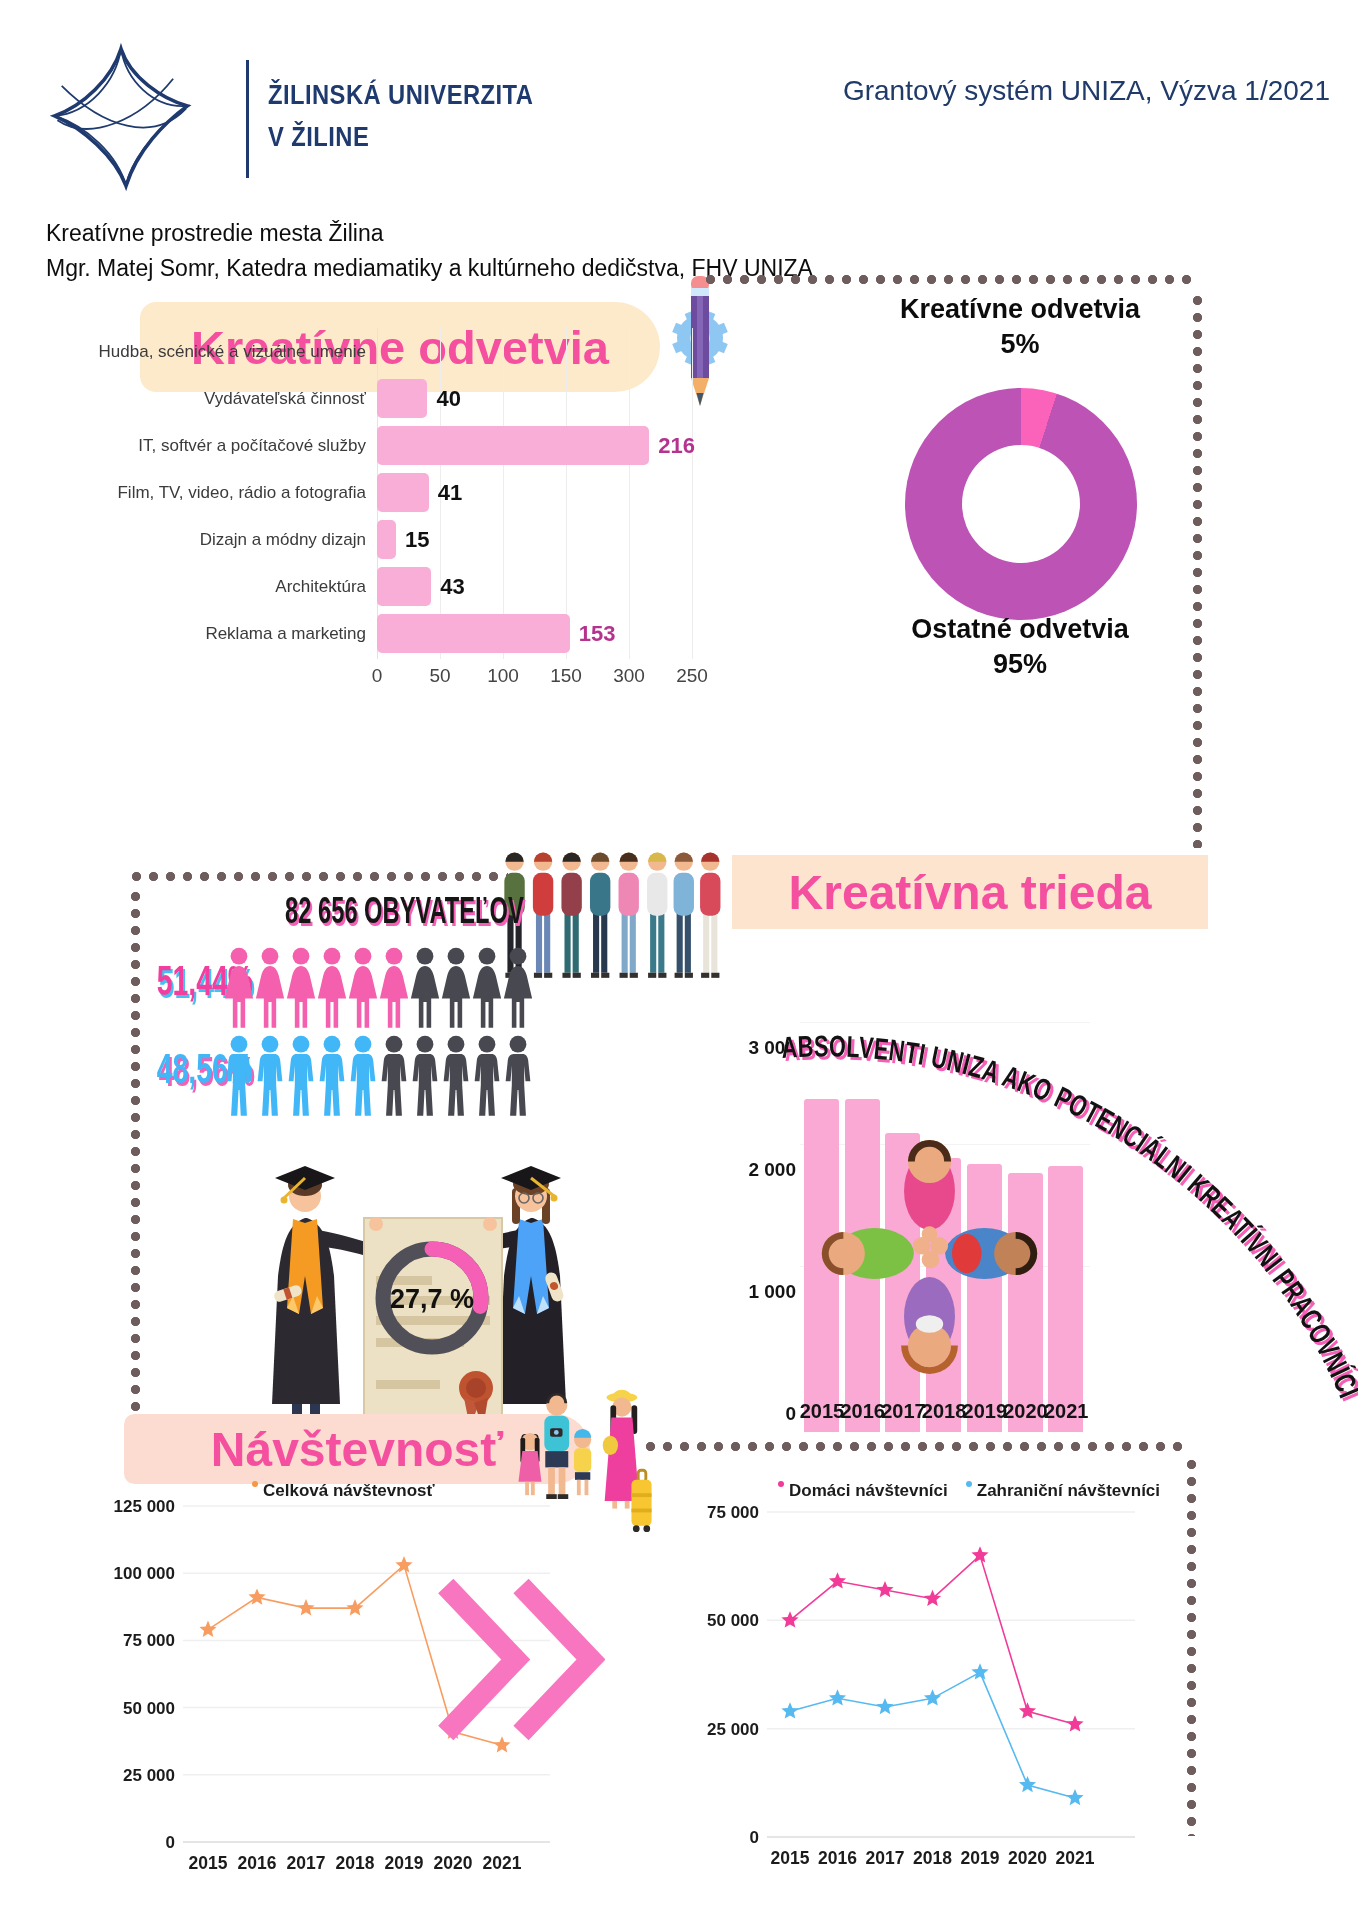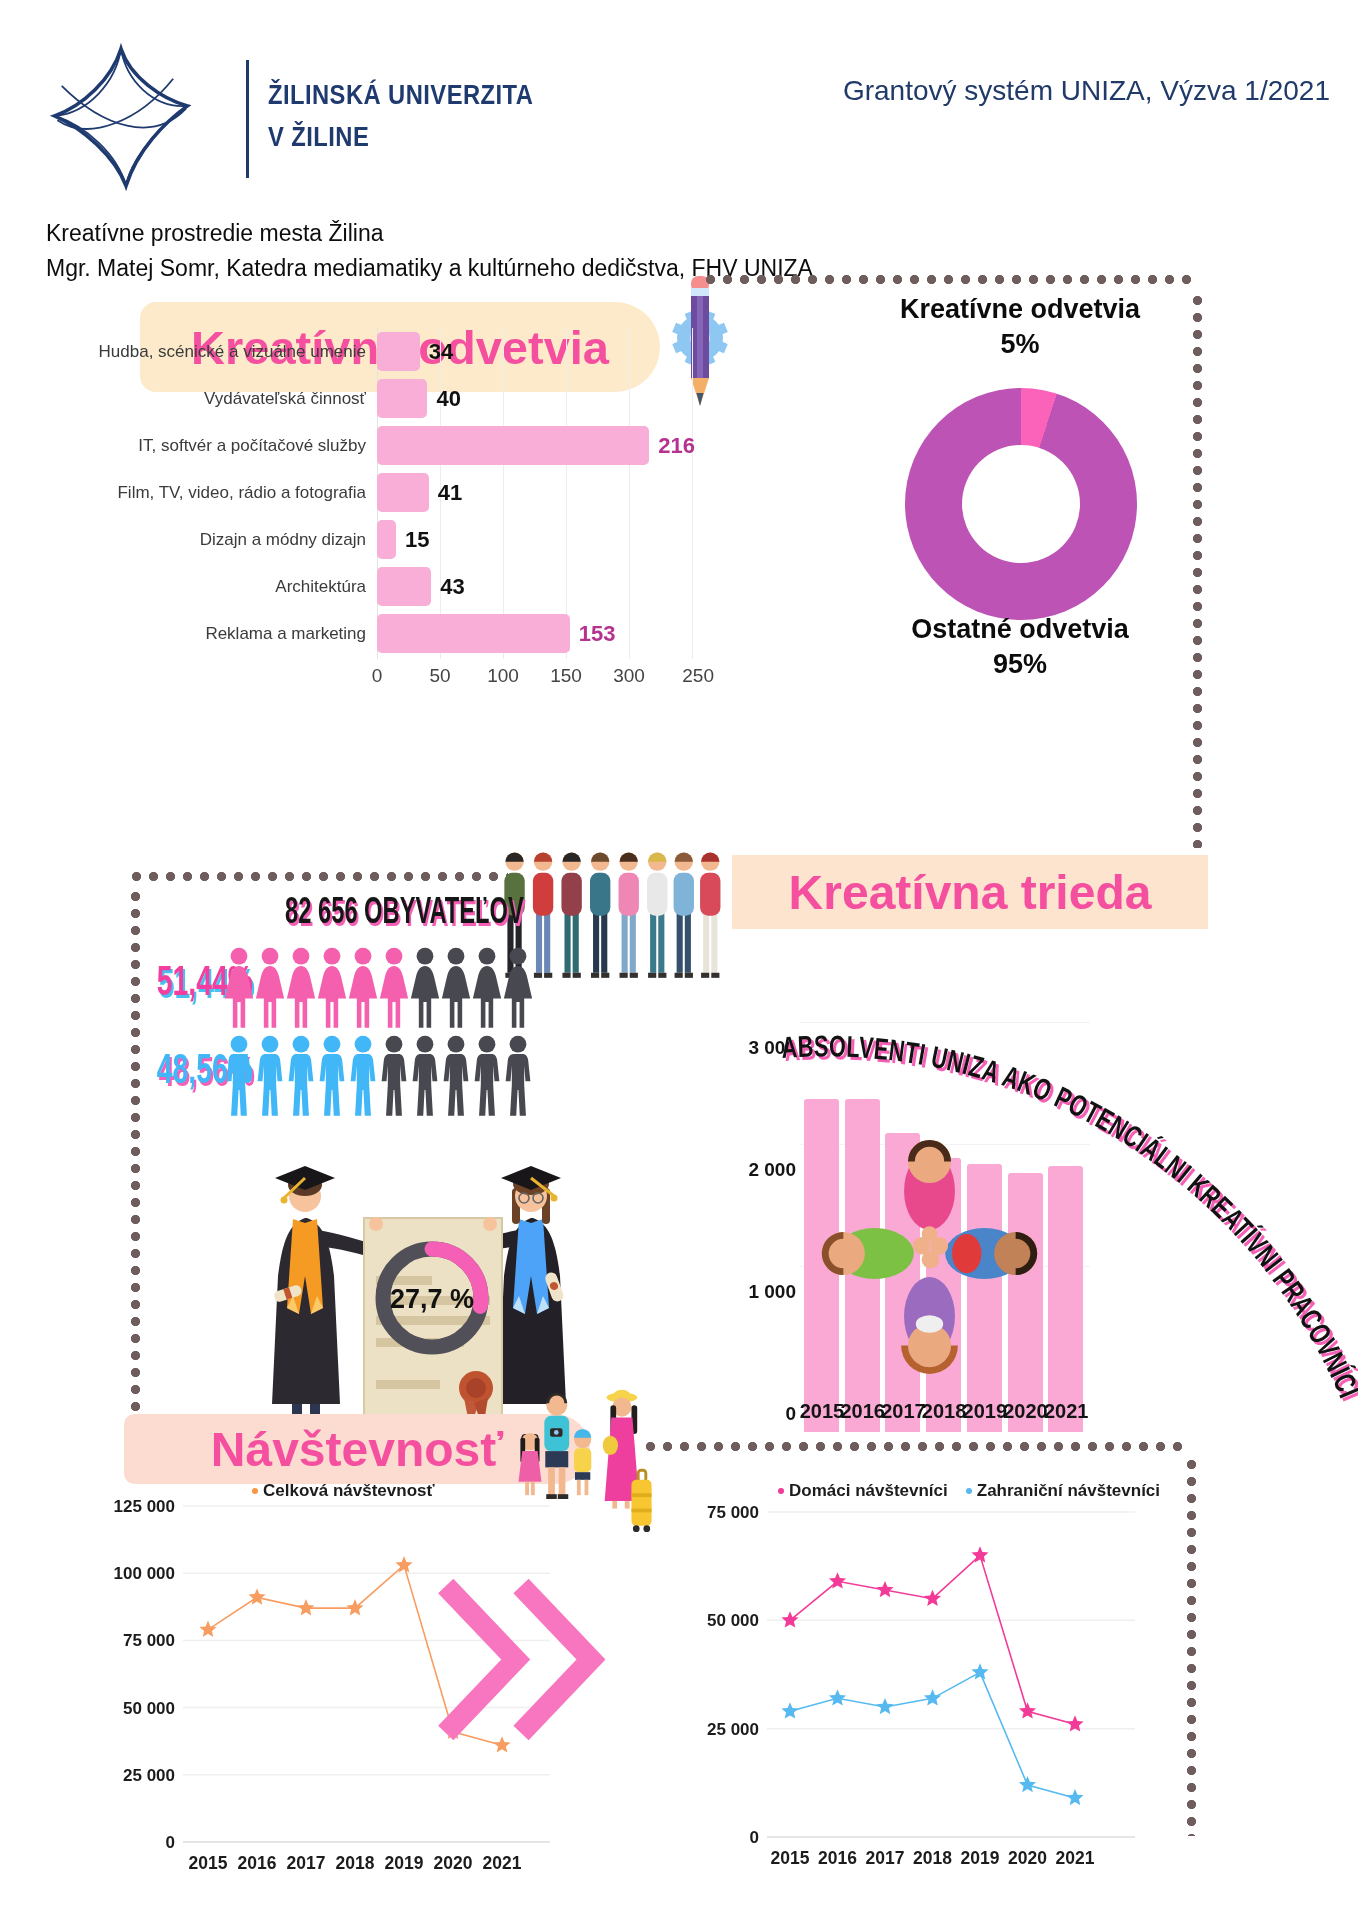--- a/index.html
+++ b/index.html
@@ -36,21 +36,21 @@
   .pct{font-weight:bold;font-size:43px;white-space:nowrap;}
   #pct-f{color:#f23f9f;text-shadow:3px 2.5px 0 #45c0f0;}
   #pct-m{color:#41b7f7;text-shadow:3px 2.5px 0 #f55fb5;}
   
   .avlabel{position:absolute;width:58px;text-align:right;font-weight:bold;font-size:19px;color:#141414;margin-top:26px;}
   .avbar{position:absolute;bottom:0;width:35px;background:#f9a9d4;border-radius:3px 3px 0 0;}
   .avx{position:absolute;width:50px;text-align:center;font-weight:bold;font-size:20px;color:#141414;}
   .avgrid{position:absolute;height:1px;background:#f3f3f3;}
   
   .legend{display:flex;align-items:center;gap:18px;font-weight:bold;font-size:17px;color:#1c1c1c;}
-  .legend .item{display:flex;align-items:center;gap:5px;white-space:nowrap;}
+  .legend .item{display:flex;align-items:flex-start;gap:5px;white-space:nowrap;}
   .ldot{width:6px;height:6px;border-radius:50%;display:inline-block;flex:none;}
   
   #footer{color:#203a69;font-size:31px;text-align:center;}
   svg text{font-family:"Liberation Sans", sans-serif;}
 </style>
 </head>
 <body>
 
 <div id="canvas">
 
@@ -100,24 +100,20 @@
   </svg>
 
   <div class="abs dots-h" style="left:702px;top:274px;width:492px"></div>
   <div class="abs dots-v" style="left:1192px;top:292px;height:556px"></div>
 
   <div class="abs" style="left:98px;top:328px;width:620px">
     <div id="s1grid" class="abs" style="left:279px;top:0;width:316px;height:331px"></div>
     <div id="s1-rows">
         <div class="s1row">
           <div class="s1label">Hudba, scénické a vizuálne umenie</div>
-          <div class="s1track">
-            <div class="s1bar" style="left: 0px; width: 42.84px;"></div>
-            <div class="s1val" style="left: 51.84px;">34</div>
-          </div>
         </div>
         <div class="s1row">
           <div class="s1label">Vydávateľská činnosť</div>
           <div class="s1track">
             <div class="s1bar" style="left: 0px; width: 50.4px;"></div>
             <div class="s1val" style="left: 59.4px;">40</div>
           </div>
         </div>
         <div class="s1row">
           <div class="s1label">IT, softvér a počítačové služby</div>
@@ -154,21 +150,21 @@
             <div class="s1val hl" style="left: 201.78px;">153</div>
           </div>
         </div>
       </div>
     <div id="s1axis" class="abs" style="left:279px;top:337px;width:340px;height:26px">
         <div class="s1tick" style="left: -22px; top: 0px;">0</div>
         <div class="s1tick" style="left: 41px; top: 0px;">50</div>
         <div class="s1tick" style="left: 104px; top: 0px;">100</div>
         <div class="s1tick" style="left: 167px; top: 0px;">150</div>
         <div class="s1tick" style="left: 230px; top: 0px;">300</div>
-        <div class="s1tick" style="left: 293px; top: 0px; text-align: right;">250</div>
+        <div class="s1tick" style="left: 293px; top: 0px;">250</div>
       </div>
   </div>
 
   <div class="abs donut-label" style="left:880px;top:292px;width:280px">
     <div>Kreatívne odvetvia</div>
     <div>5%</div>
   </div>
   <div id="donut1" class="abs" style="left: 905px; top: 388px; width: 232px; height: 232px; background: conic-gradient(rgb(251, 99, 187) 0deg, rgb(251, 99, 187) 18deg, rgb(188, 83, 181) 18deg, rgb(188, 83, 181) 360deg);">
     <div class="hole"></div>
   </div>

